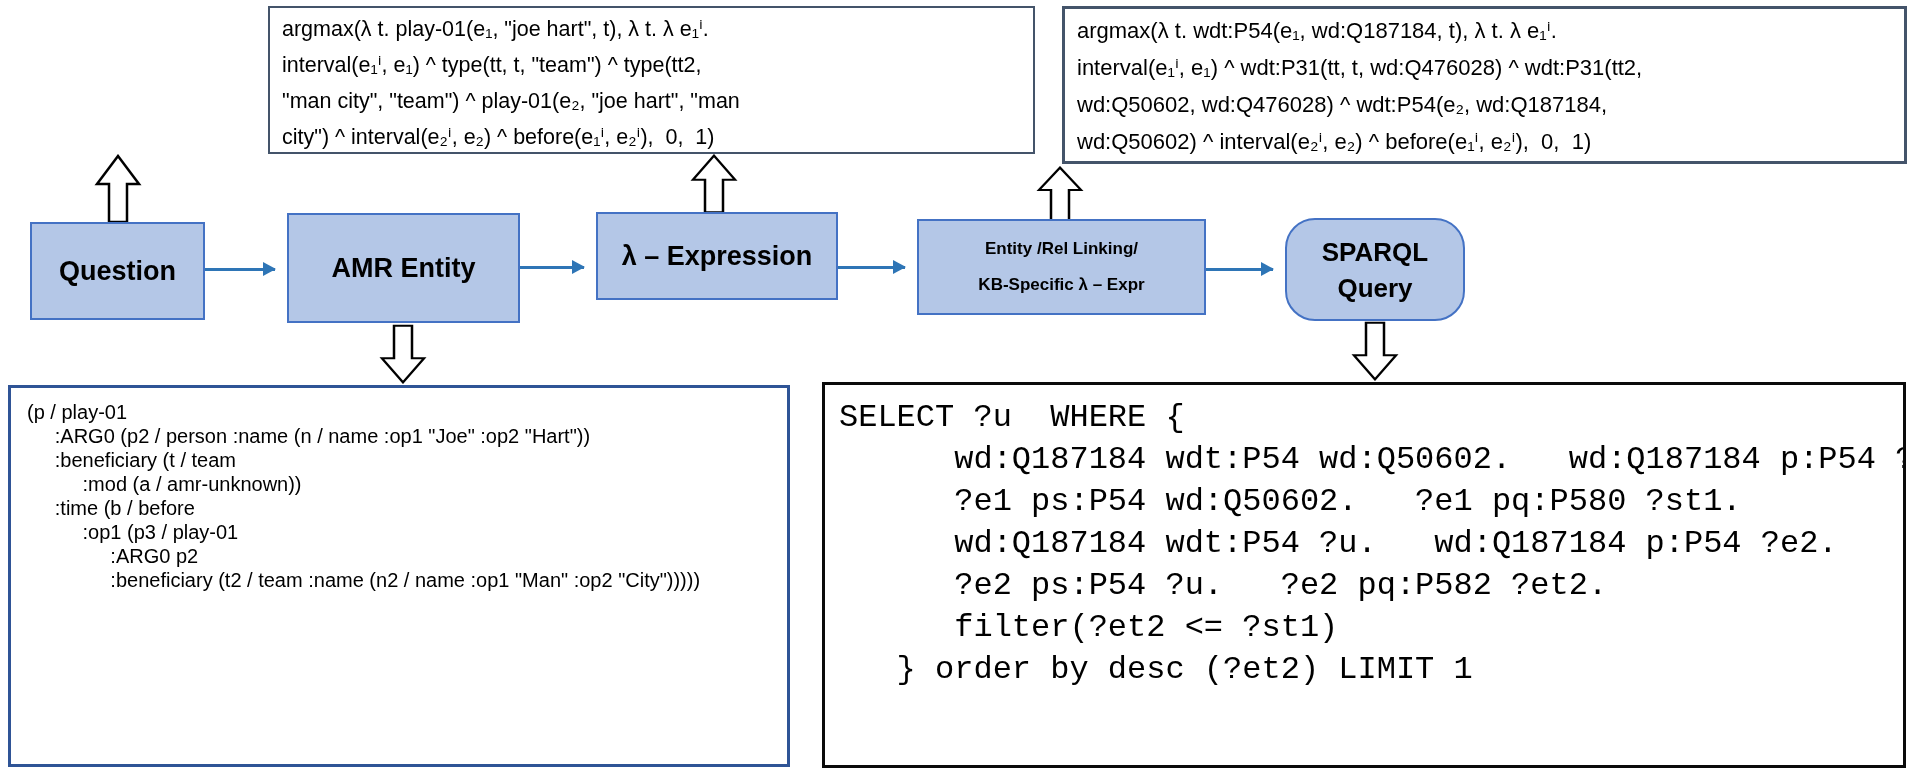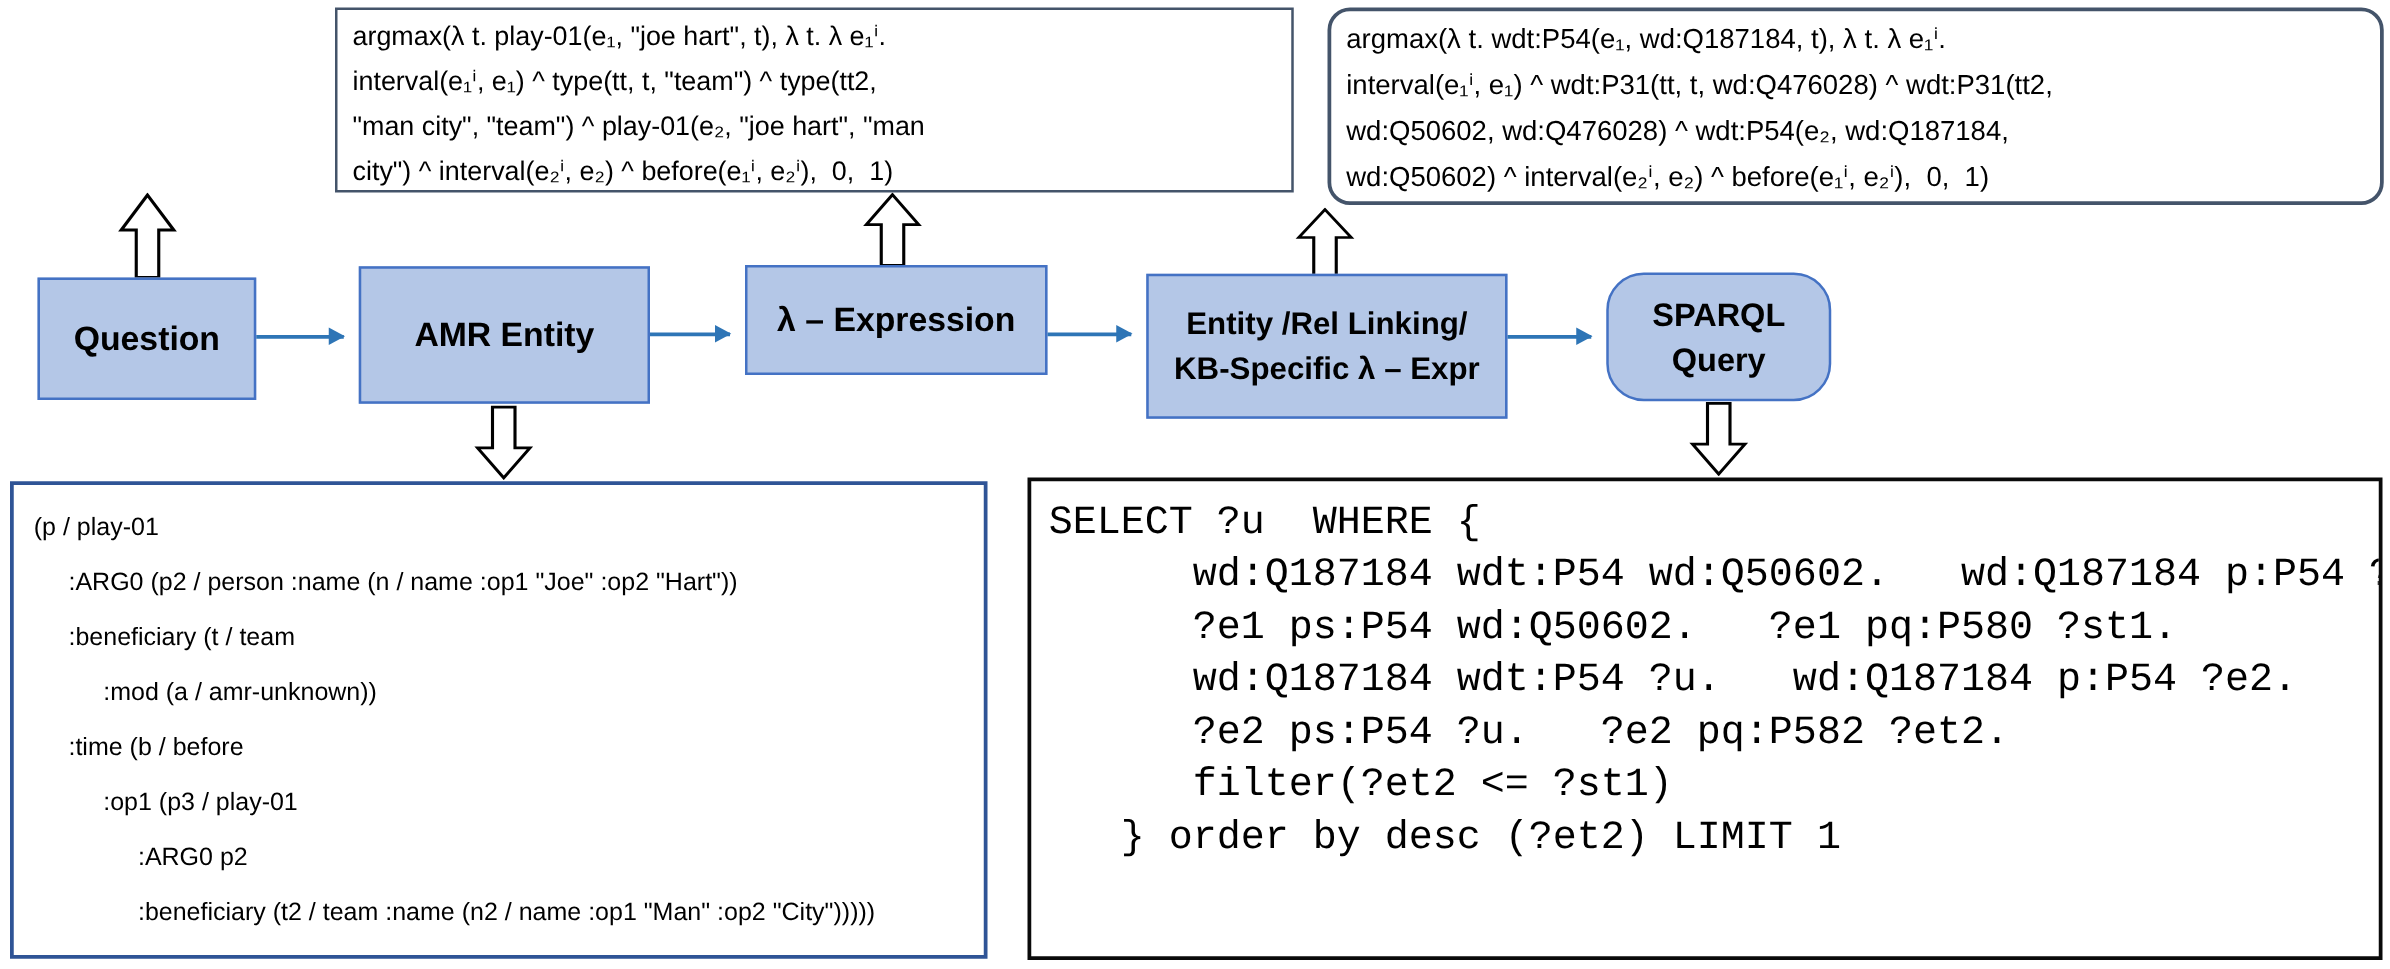--- a/index.html
+++ b/index.html
@@ -32,21 +32,21 @@
   
   .note-box {
     background: #ffffff;
     white-space: pre;
     text-align: left;
     overflow: hidden;
   }
   .q-box      { border: 2px solid #2f5496; font-size: 22px; line-height: 34px; padding: 6px 10px; }
   .lam-box    { border: 2px solid #44546a; font-size: 21.5px; line-height: 36px; padding: 3px 12px; }
   .kblam-box  { border: 3px solid #44546a; font-size: 22px; line-height: 37px; padding: 3px 12px; }
-  .amr-box    { border: 3px solid #2f5496; font-size: 20px; line-height: 44px; padding: 12px 16px; }
+  .amr-box    { border: 3px solid #2f5496; font-size: 20px; line-height: 24px; padding: 12px 16px; }
   .sparql-box { border: 3px solid #0a0a0a; font-size: 32px; line-height: 42px; padding: 12px 14px; font-family: Liberation Mono, monospace; }
 
   
   .connector { height: 3px; background: #2e75b6; }
   .connector .head {
     position: absolute;
     right: -1px; top: -6px;
     width: 0; height: 0;
     border-left: 13px solid #2e75b6;
     border-top: 7.5px solid transparent;
@@ -59,21 +59,21 @@
 <body>
 
 <div id="canvas">
 
 
   <div class="abs note-box lam-box" style="left:268px; top:6px; width:767px; height:148px;">argmax(λ t. play-01(e₁, "joe hart", t), λ t. λ e₁ⁱ.
 interval(e₁ⁱ, e₁) ^ type(tt, t, "team") ^ type(tt2,
 "man city", "team") ^ play-01(e₂, "joe hart", "man
 city") ^ interval(e₂ⁱ, e₂) ^ before(e₁ⁱ, e₂ⁱ),  0,  1)</div>
 
-  <div class="abs note-box kblam-box" style="left:1062px; top:6px; width:845px; height:158px;border-radius:18px;">argmax(λ t. wdt:P54(e₁, wd:Q187184, t), λ t. λ e₁ⁱ.
+  <div class="abs note-box kblam-box" style="left:1062px; top:6px; width:845px; height:158px;">argmax(λ t. wdt:P54(e₁, wd:Q187184, t), λ t. λ e₁ⁱ.
 interval(e₁ⁱ, e₁) ^ wdt:P31(tt, t, wd:Q476028) ^ wdt:P31(tt2,
 wd:Q50602, wd:Q476028) ^ wdt:P54(e₂, wd:Q187184,
 wd:Q50602) ^ interval(e₂ⁱ, e₂) ^ before(e₁ⁱ, e₂ⁱ),  0,  1)</div>
 
   <div class="abs block-arrow" style="left:88px; top:154px; width:60px; height:70px;">
     <svg viewBox="0 0 60 70" preserveAspectRatio="none">
       <polygon points="30,2 9,30 21,30 21,68 39,68 39,30 51,30" fill="#ffffff" stroke="#000000" stroke-width="2.5" stroke-linejoin="miter"></polygon>
     </svg>
   </div>
 
@@ -88,21 +88,21 @@
       <polygon points="30,2 9,30 21,30 21,68 39,68 39,30 51,30" fill="#ffffff" stroke="#000000" stroke-width="2.5" stroke-linejoin="miter"></polygon>
     </svg>
   </div>
 
   <div class="abs flow-box" style="left:30px; top:222px; width:175px; height:98px;">Question</div>
 
   <div class="abs flow-box" style="left:287px; top:213px; width:233px; height:110px;">AMR Entity</div>
 
   <div class="abs flow-box" style="left:596px; top:212px; width:242px; height:88px;">λ – Expression</div>
 
-  <div class="abs flow-box" style="left:917px; top:219px; width:289px; height:116px; font-size:25px;">Entity /Rel Linking/
+  <div class="abs flow-box" style="left:917px; top:219px; width:289px; height:96px; font-size:17px;">Entity /Rel Linking/
 KB-Specific λ – Expr</div>
 
   <div class="abs flow-box" style="left:1285px; top:218px; width:180px; height:103px; font-size:26px;border-radius:30px;">SPARQL
 Query</div>
 
   <div class="abs connector" style="left:205px; top:268px; width:70px;">
       <span class="head"></span>
     </div>
   <div class="abs connector" style="left:520px; top:266px; width:64px;">
       <span class="head"></span>

